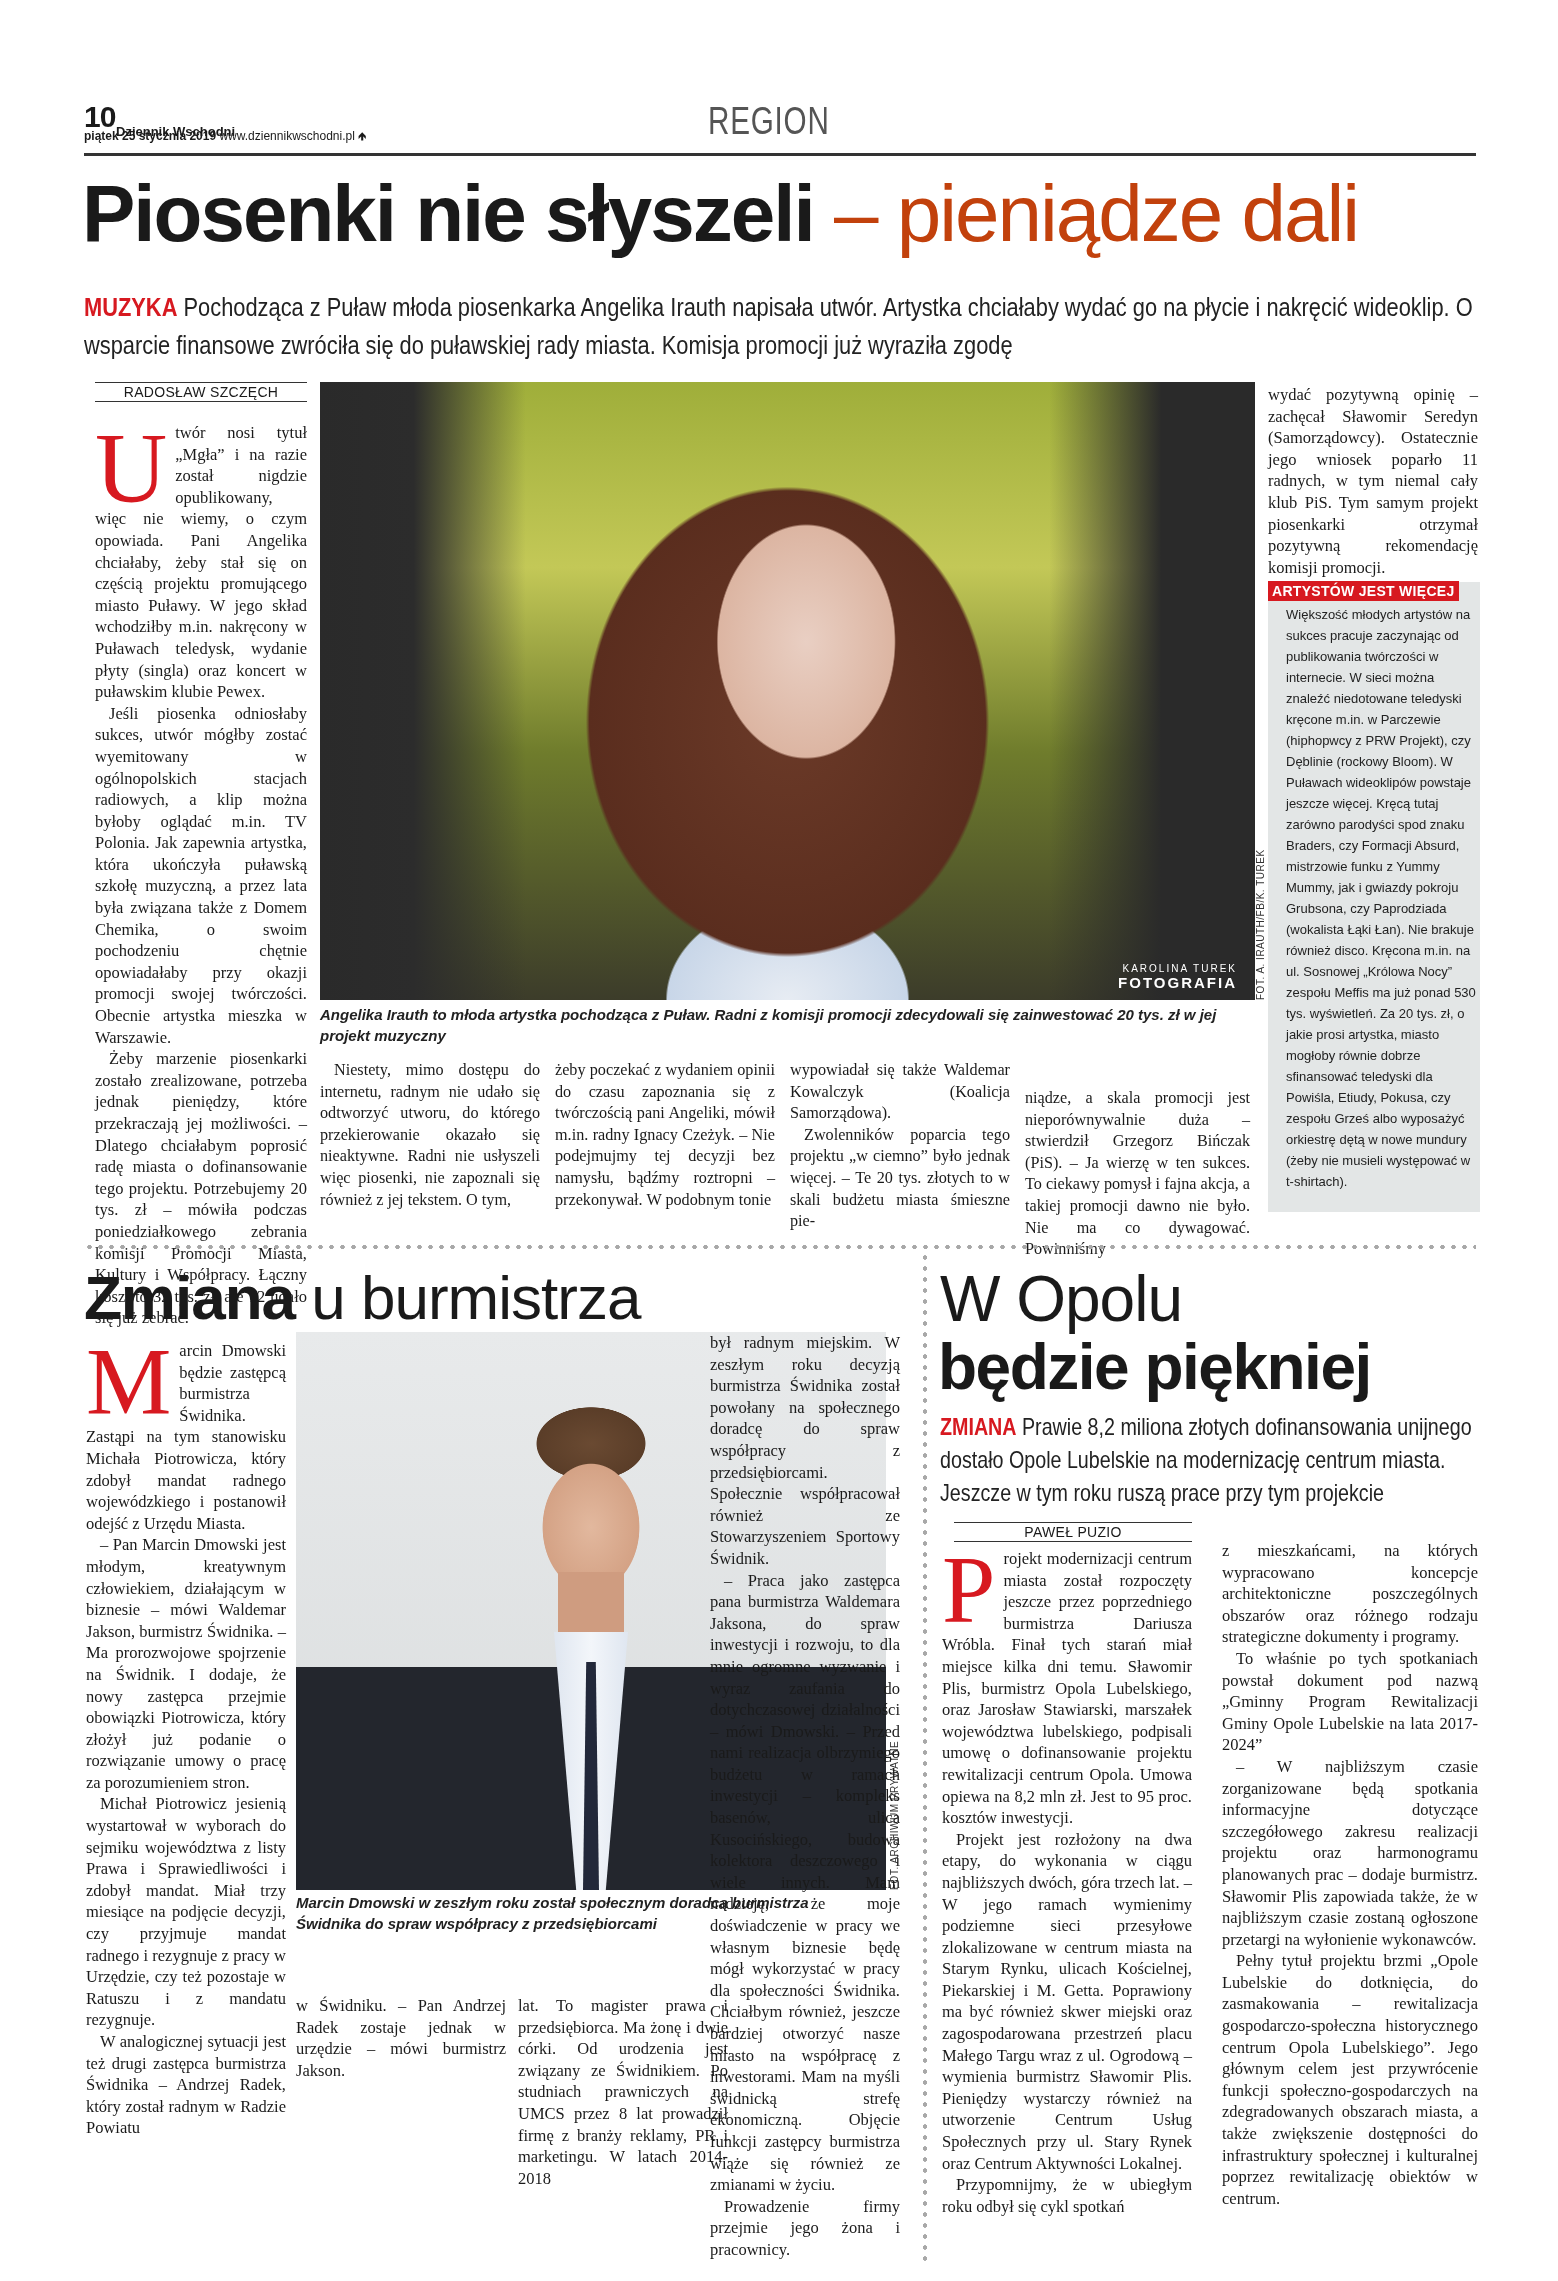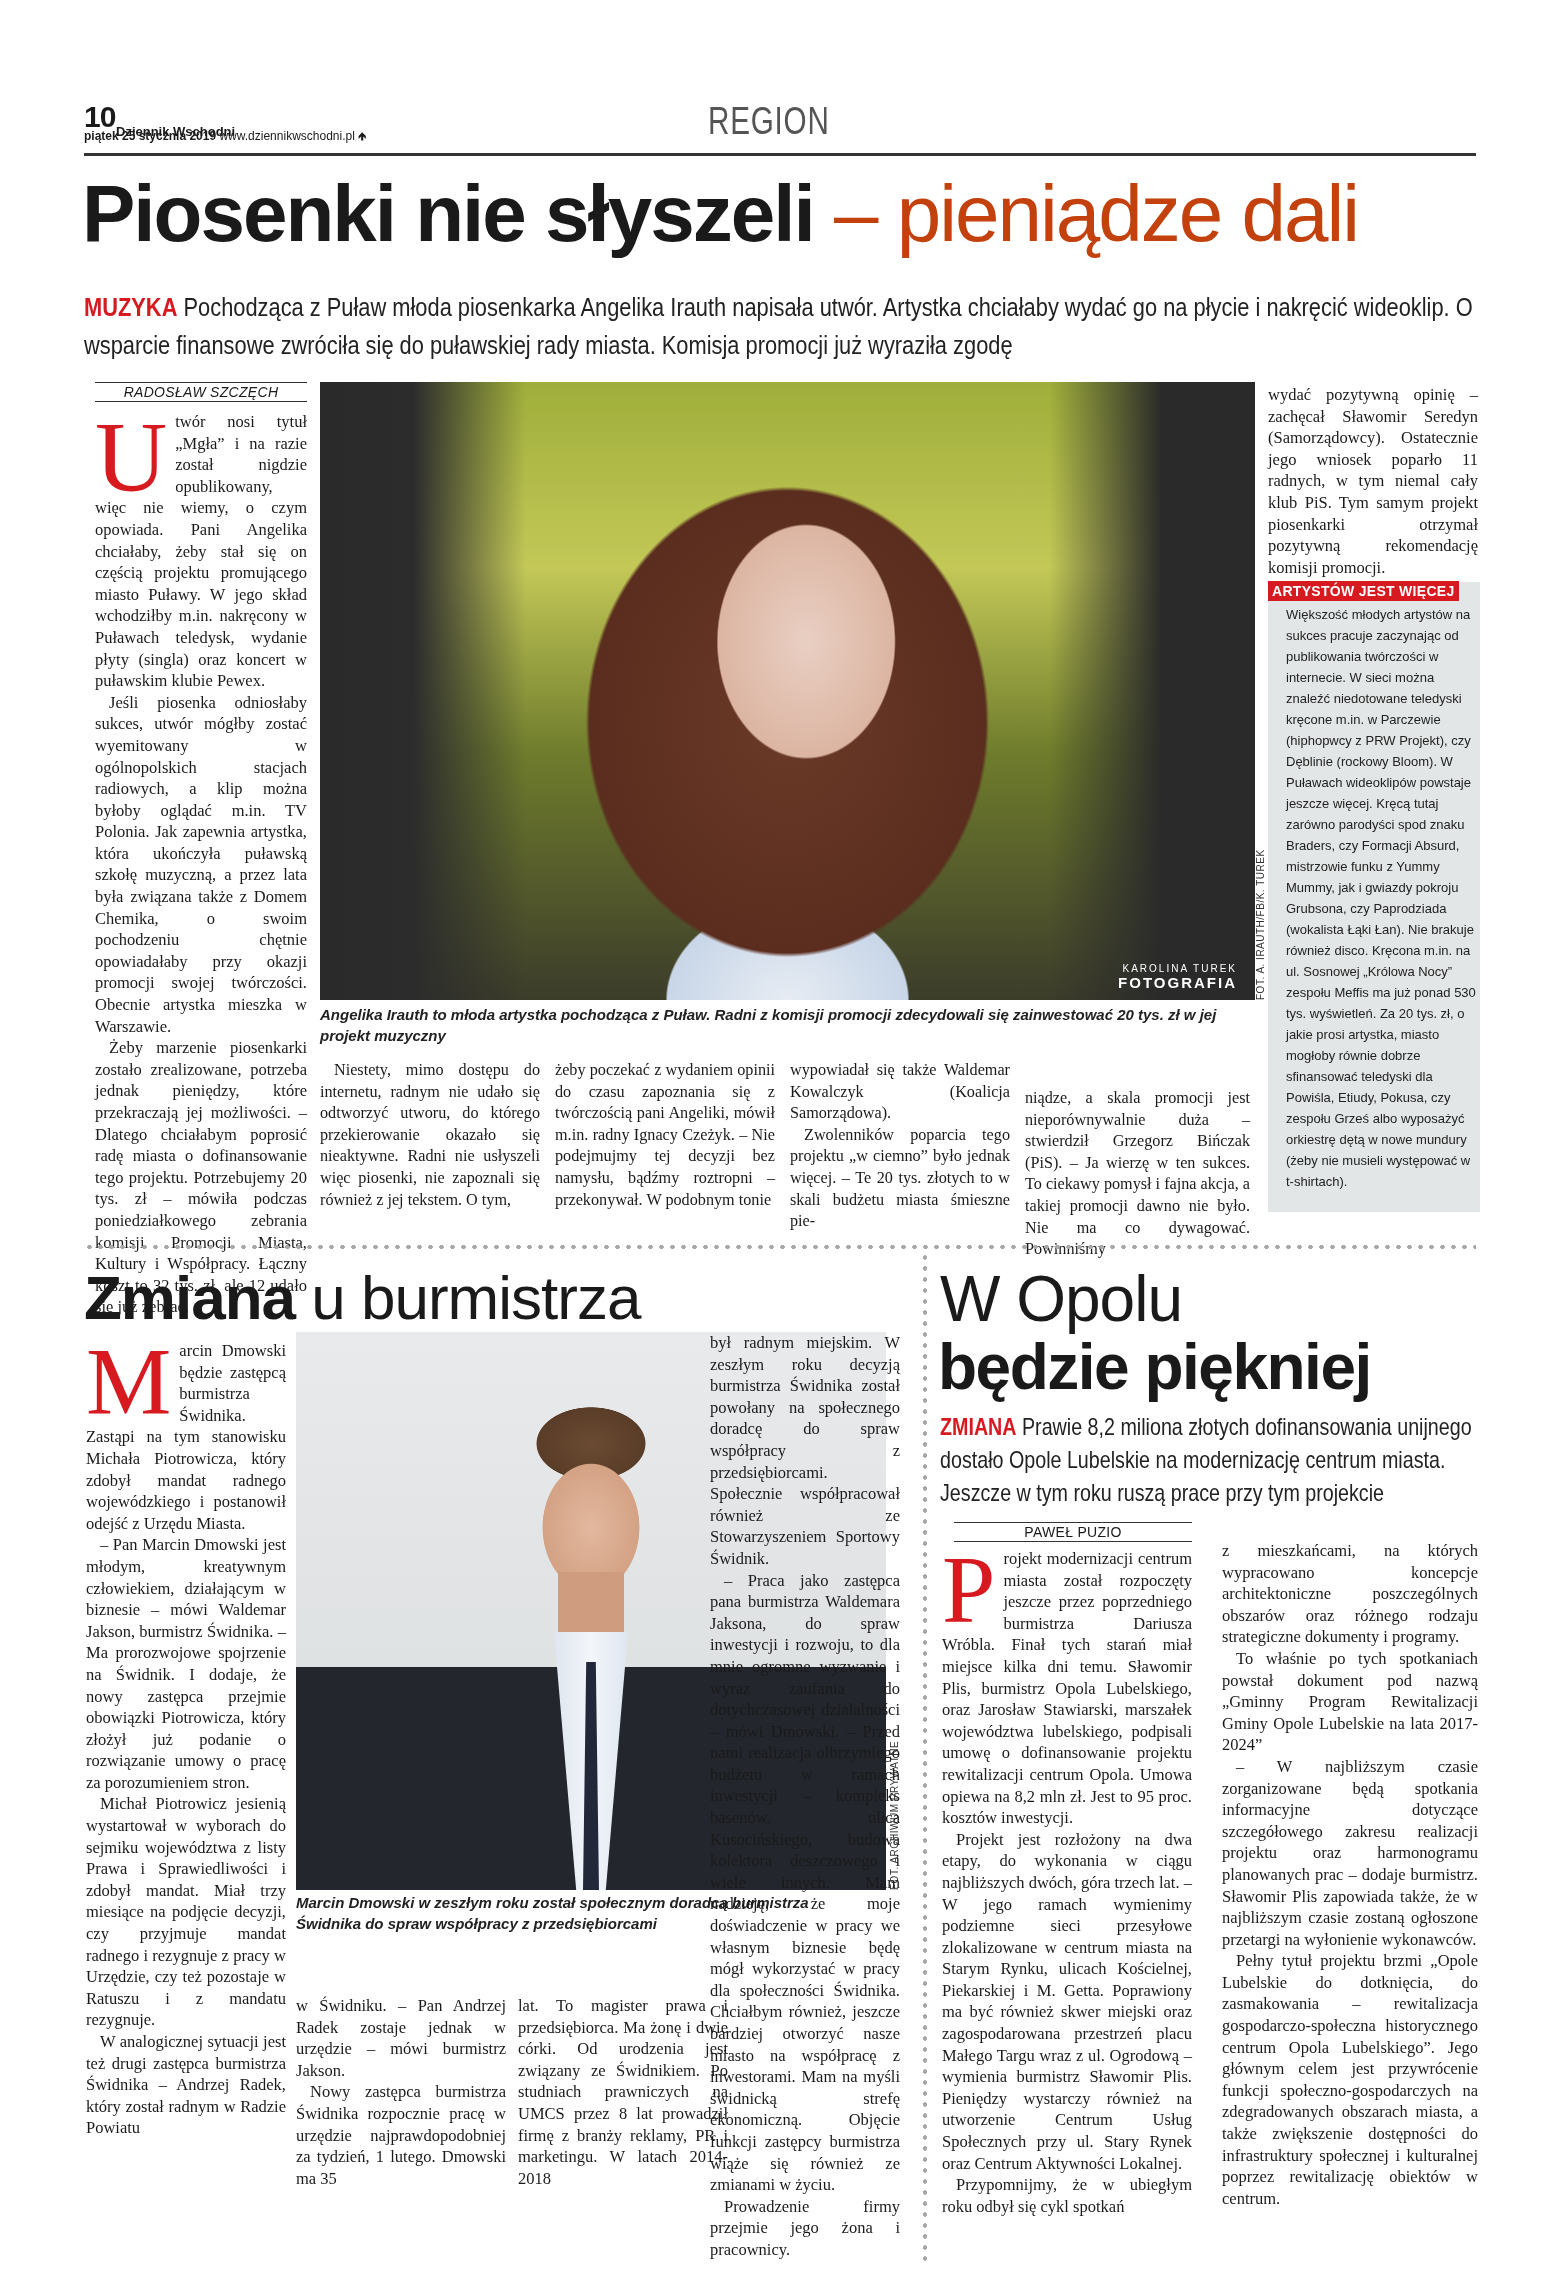--- a/index.html
+++ b/index.html
@@ -87,21 +87,21 @@
 
 <div class="abs headline1">
   <b>Piosenki nie słyszeli</b><span class="light"> – pieniądze dali</span>
 </div>
 
 <div class="abs lead">
   <span class="kw">MUZYKA</span><span> Pochodząca z Puław młoda piosenkarka Angelika Irauth napisała utwór. Artystka chciałaby wydać go na płycie i nakręcić wideoklip. O wsparcie finansowe zwróciła się do puławskiej rady miasta. Komisja promocji już wyraziła zgodę</span>
 </div>
 
 <div class="abs" style="left:95px; top:382px; width:212px;">
-  <div class="byline" style="margin-bottom:9px;font-style:italic;">RADOSŁAW SZCZĘCH</div>
+  <div class="byline" style="margin-bottom:20px;">RADOSŁAW SZCZĘCH</div>
   <div class="col-narrow">
     <p style="text-indent:0;"><span class="dropcap" style="font-size:100px; margin-top:6px;">U</span><span>twór nosi tytuł „Mgła” i na razie został nigdzie opublikowany, więc nie wiemy, o czym opowiada. Pani Angelika chciałaby, żeby stał się on częścią projektu promującego miasto Puławy. W jego skład wchodziłby m.in. nakręcony w Puławach teledysk, wydanie płyty (singla) oraz koncert w puławskim klubie Pewex.</span></p>
     <p>Jeśli piosenka odniosłaby sukces, utwór mógłby zostać wyemitowany w ogólnopolskich stacjach radiowych, a klip można byłoby oglądać m.in. TV Polonia. Jak zapewnia artystka, która ukończyła puławską szkołę muzyczną, a przez lata była związana także z Domem Chemika, o swoim pochodzeniu chętnie opowiadałaby przy okazji promocji swojej twórczości. Obecnie artystka mieszka w Warszawie.</p>
     <p>Żeby marzenie piosenkarki zostało zrealizowane, potrzeba jednak pieniędzy, które przekraczają jej możliwości. – Dlatego chciałabym poprosić radę miasta o dofinansowanie tego projektu. Potrzebujemy 20 tys. zł – mówiła podczas poniedziałkowego zebrania komisji Promocji Miasta, Kultury i Współpracy. Łączny koszt to 32 tys. zł, ale 12 udało się już zebrać.</p>
   </div>
 </div>
 
 <div class="abs photo1">
   <div class="abs photo1-credit-mark">
     <small>KAROLINA TUREK</small>
@@ -149,21 +149,20 @@
 <div class="abs photo2">
   <div class="abs neck"></div>
   <div class="abs shirt"></div>
   <div class="abs tie"></div>
 </div>
 <div class="abs vcredit" style="left:889px; top:1770px; height:120px;">FOT. ARCHIWUM PRYWATNE</div>
 <div class="abs caption" style="left:296px; top:1892px; width:560px;">Marcin Dmowski w zeszłym roku został społecznym doradcą burmistrza Świdnika do spraw współpracy z przedsiębiorcami</div>
 
 <div class="abs col-narrow" style="left:296px; top:1995px; width:210px;">
   <p style="text-indent:0;">w Świdniku. – Pan Andrzej Radek zostaje jednak w urzędzie – mówi burmistrz Jakson.</p>
-  <p>Nowy zastępca burmistrza Świdnika rozpocznie pracę w urzędzie najprawdopodobniej za tydzień, 1 lutego. Dmowski ma 35</p>
 </div>
 <div class="abs col-narrow" style="left:518px; top:1995px; width:210px;">
   <p style="text-indent:0;">lat. To magister prawa i przedsiębiorca. Ma żonę i dwie córki. Od urodzenia jest związany ze Świdnikiem. Po studniach prawniczych na UMCS przez 8 lat prowadził firmę z branży reklamy, PR i marketingu. W latach 2014-2018</p>
 </div>
 <div class="abs col-narrow" style="left:710px; top:1332px; width:190px;">
   <p style="text-indent:0;">był radnym miejskim. W zeszłym roku decyzją burmistrza Świdnika został powołany na społecznego doradcę do spraw współpracy z przedsiębiorcami. Społecznie współpracował również ze Stowarzyszeniem Sportowy Świdnik.</p>
   <p>– Praca jako zastępca pana burmistrza Waldemara Jaksona, do spraw inwestycji i rozwoju, to dla mnie ogromne wyzwanie i wyraz zaufania do dotychczasowej działalności – mówi Dmowski. – Przed nami realizacja olbrzymiego budżetu w ramach inwestycji – kompleks basenów, ulica Kusocińskiego, budowa kolektora deszczowego i wiele innych. Mam nadzieję, że moje doświadczenie w pracy we własnym biznesie będę mógł wykorzystać w pracy dla społeczności Świdnika. Chciałbym również, jeszcze bardziej otworzyć nasze miasto na współpracę z inwestorami. Mam na myśli świdnicką strefę ekonomiczną. Objęcie funkcji zastępcy burmistrza wiąże się również ze zmianami w życiu.</p>
   <p>Prowadzenie firmy przejmie jego żona i pracownicy.</p>
 </div>
 

